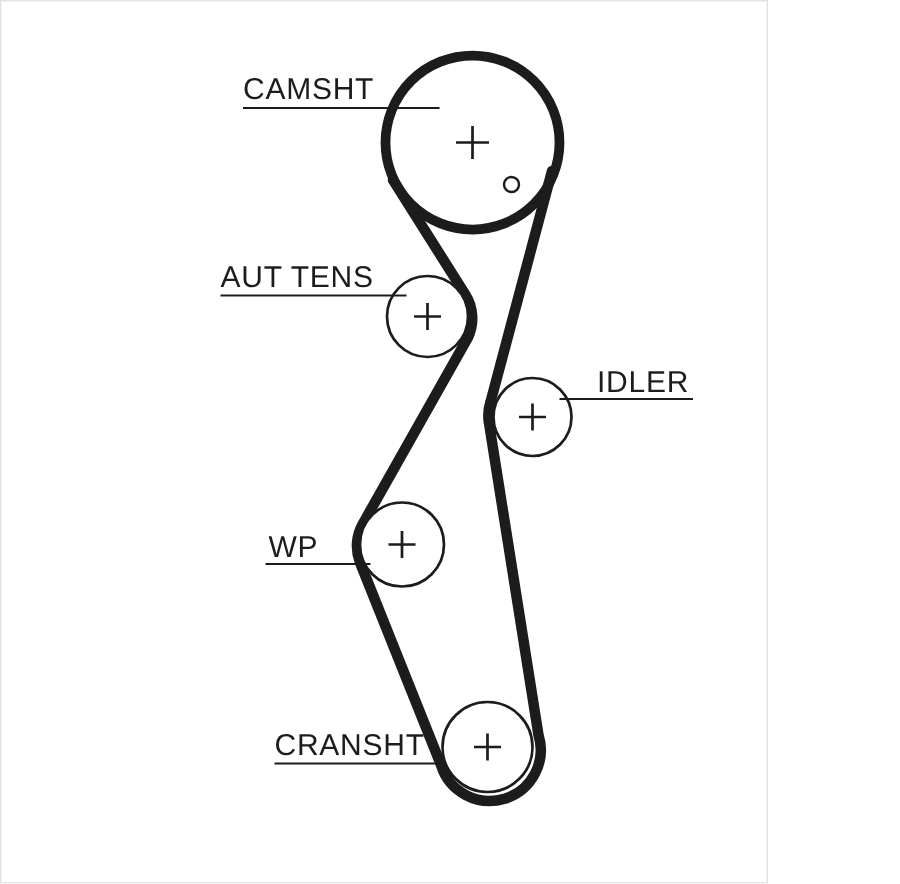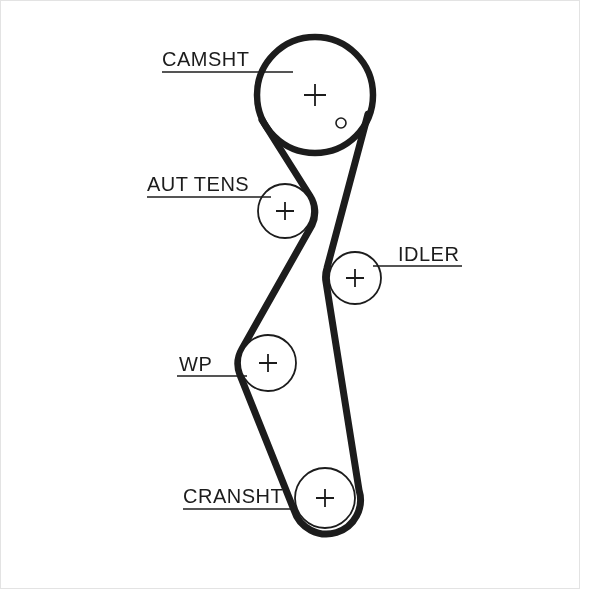--- a/index.html
+++ b/index.html
@@ -2,21 +2,21 @@
 <html><head>
 <meta charset="utf-8">
 <style>
   html, body {
     margin: 0;
     padding: 0;
     background: #ffffff;
   }
   .stage {
     position: relative;
-    width: 580px;
+    width: 512px;
     height: 589px;
     background: #ffffff;
     box-shadow: inset 0 0 0 1px #e3e3e3;
     overflow: hidden;
   }
   svg {
     position: absolute;
     inset: 0;
     display: block;
   }

